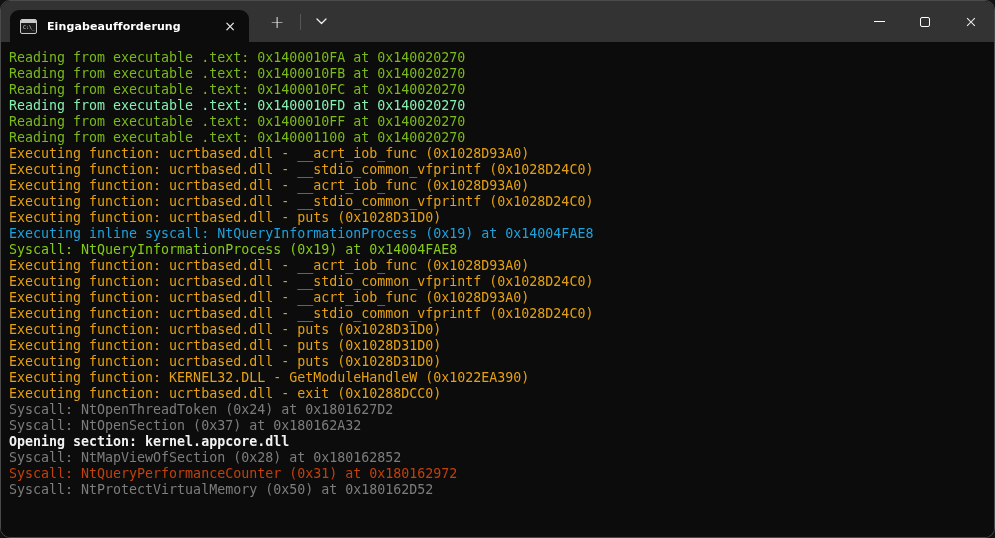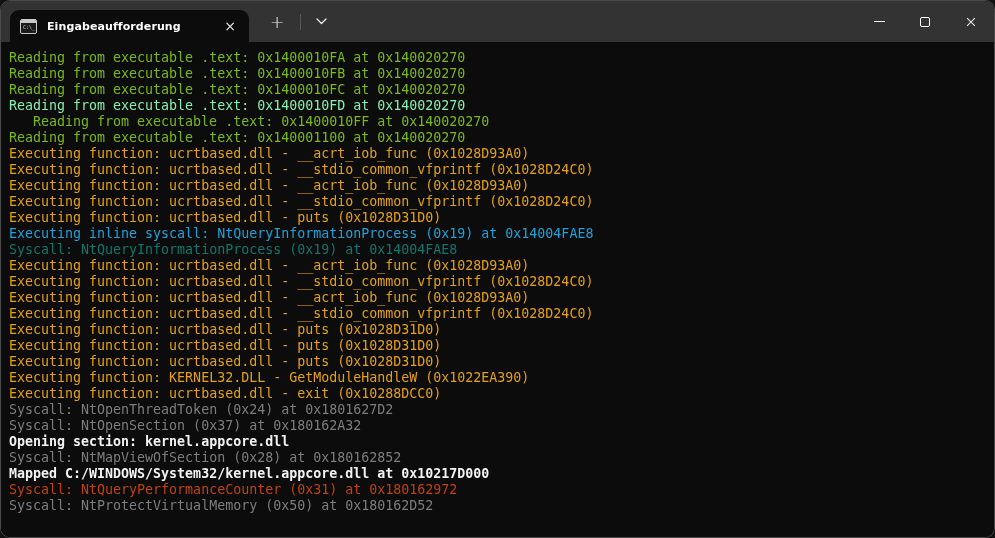--- a/index.html
+++ b/index.html
@@ -158,40 +158,39 @@
       </div>
     </div>
 
   </div>
 
   <div class="terminal">
       <div class="term-line" style="color: rgb(122, 186, 24);">Reading from executable .text: 0x1400010FA at 0x140020270</div>
       <div class="term-line" style="color: rgb(122, 186, 24);">Reading from executable .text: 0x1400010FB at 0x140020270</div>
       <div class="term-line" style="color: rgb(122, 186, 24);">Reading from executable .text: 0x1400010FC at 0x140020270</div>
       <div class="term-line" style="color: #86efac;">Reading from executable .text: 0x1400010FD at 0x140020270</div>
-      <div class="term-line" style="color: rgb(122, 186, 24); margin-left: 24px;">Reading from executable .text: 0x1400010FF at 0x140020270</div>
+      <div class="term-line" style="color: rgb(122, 186, 24);">Reading from executable .text: 0x1400010FF at 0x140020270</div>
       <div class="term-line" style="color: rgb(122, 186, 24);">Reading from executable .text: 0x140001100 at 0x140020270</div>
       <div class="term-line" style="color: rgb(230, 160, 19);">Executing function: ucrtbased.dll - __acrt_iob_func (0x1028D93A0)</div>
       <div class="term-line" style="color: rgb(230, 160, 19);">Executing function: ucrtbased.dll - __stdio_common_vfprintf (0x1028D24C0)</div>
       <div class="term-line" style="color: rgb(230, 160, 19);">Executing function: ucrtbased.dll - __acrt_iob_func (0x1028D93A0)</div>
       <div class="term-line" style="color: rgb(230, 160, 19);">Executing function: ucrtbased.dll - __stdio_common_vfprintf (0x1028D24C0)</div>
       <div class="term-line" style="color: rgb(230, 160, 19);">Executing function: ucrtbased.dll - puts (0x1028D31D0)</div>
       <div class="term-line" style="color: rgb(31, 162, 220);">Executing inline syscall: NtQueryInformationProcess (0x19) at 0x14004FAE8</div>
-      <div class="term-line" style="color: #0f766e;">Syscall: NtQueryInformationProcess (0x19) at 0x14004FAE8</div>
+      <div class="term-line" style="color: #84cc16;">Syscall: NtQueryInformationProcess (0x19) at 0x14004FAE8</div>
       <div class="term-line" style="color: rgb(230, 160, 19);">Executing function: ucrtbased.dll - __acrt_iob_func (0x1028D93A0)</div>
       <div class="term-line" style="color: rgb(230, 160, 19);">Executing function: ucrtbased.dll - __stdio_common_vfprintf (0x1028D24C0)</div>
       <div class="term-line" style="color: rgb(230, 160, 19);">Executing function: ucrtbased.dll - __acrt_iob_func (0x1028D93A0)</div>
       <div class="term-line" style="color: rgb(230, 160, 19);">Executing function: ucrtbased.dll - __stdio_common_vfprintf (0x1028D24C0)</div>
       <div class="term-line" style="color: rgb(230, 160, 19);">Executing function: ucrtbased.dll - puts (0x1028D31D0)</div>
       <div class="term-line" style="color: rgb(230, 160, 19);">Executing function: ucrtbased.dll - puts (0x1028D31D0)</div>
       <div class="term-line" style="color: rgb(230, 160, 19);">Executing function: ucrtbased.dll - puts (0x1028D31D0)</div>
       <div class="term-line" style="color: rgb(230, 160, 19);">Executing function: KERNEL32.DLL - GetModuleHandleW (0x1022EA390)</div>
       <div class="term-line" style="color: rgb(230, 160, 19);">Executing function: ucrtbased.dll - exit (0x10288DCC0)</div>
       <div class="term-line" style="color: rgb(125, 125, 125);">Syscall: NtOpenThreadToken (0x24) at 0x1801627D2</div>
       <div class="term-line" style="color: rgb(125, 125, 125);">Syscall: NtOpenSection (0x37) at 0x180162A32</div>
       <div class="term-line" style="color: rgb(242, 242, 242); font-weight: bold;">Opening section: kernel.appcore.dll</div>
       <div class="term-line" style="color: rgb(125, 125, 125);">Syscall: NtMapViewOfSection (0x28) at 0x180162852</div>
-      <div class="term-line" style="color: rgb(242, 242, 242); font-weight: bold;">Mapped C:/WINDOWS/System32/kernel.appcore.dll at 0x10217D000</div>
       <div class="term-line" style="color: #c2410c;">Syscall: NtQueryPerformanceCounter (0x31) at 0x180162972</div>
       <div class="term-line" style="color: rgb(125, 125, 125);">Syscall: NtProtectVirtualMemory (0x50) at 0x180162D52</div>
     </div>
 
 </div>
 
 </body></html>

